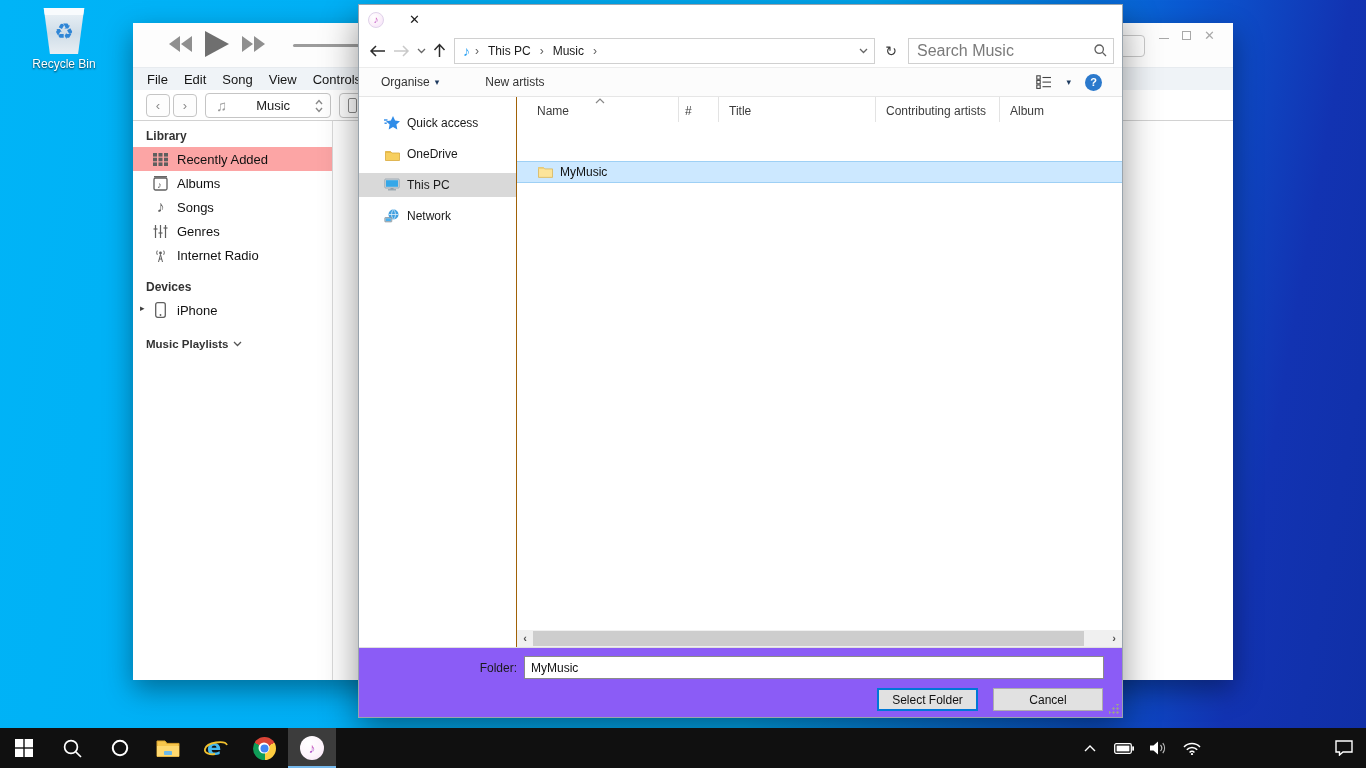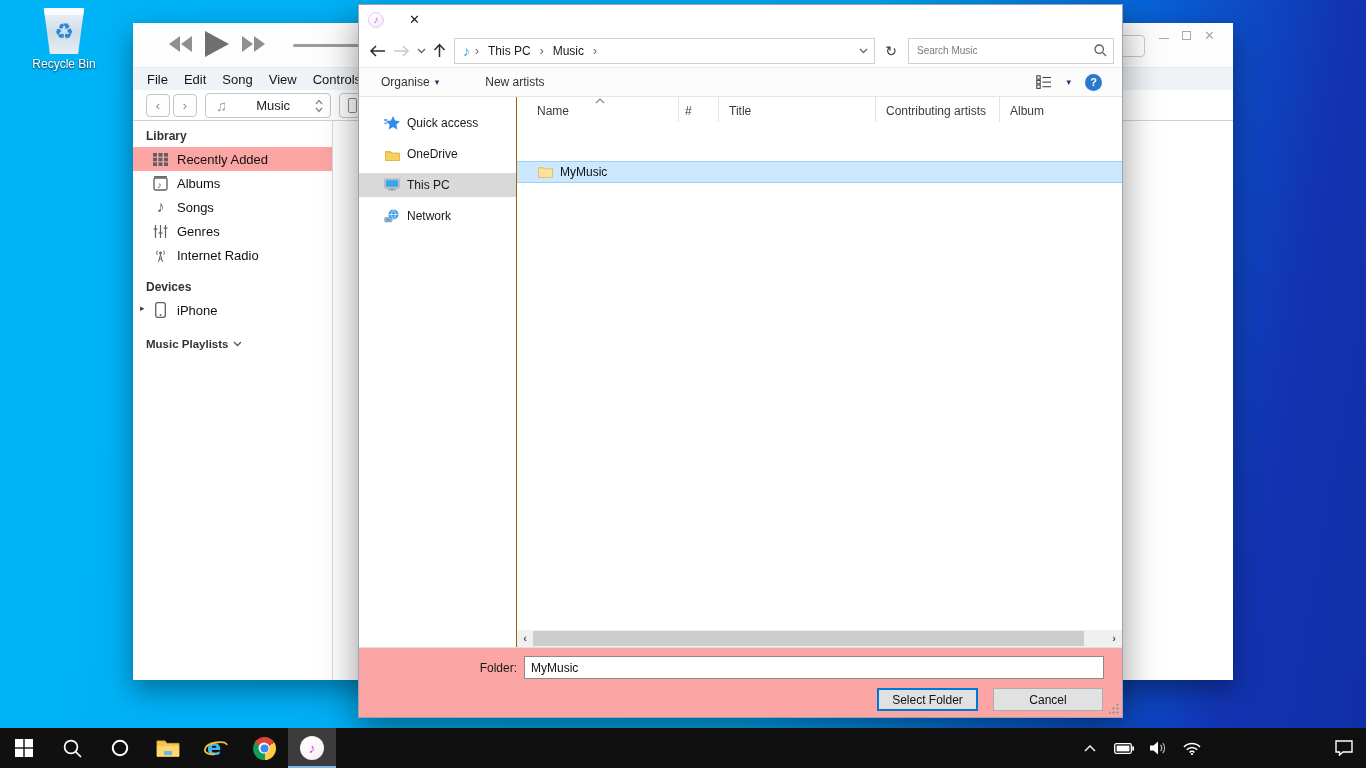--- a/index.html
+++ b/index.html
@@ -83,21 +83,21 @@
     align-items:center; padding:0 6px; margin-right:5px; }
   .addrbar .crumb { font-size:12px; color:#1a1a1a; padding:0 6px; }
   .addrbar .sep { font-size:12px; color:#5f5f5f; padding:0 3px; }
   .addrbar .bluenote { color:#2aa0f2; font-size:14px; margin:0 2px; }
   .addrbar .spacer { flex:1; }
   .refreshbtn { width:22px; height:26px; display:flex; align-items:center; justify-content:center;
     color:#3a3a3a; font-size:14px; margin-right:6px; }
   .searchbox { width:206px; height:26px; border:1px solid #d0d0d0; background:#fff; display:flex;
     align-items:center; padding:0 6px 0 8px; }
   .searchbox input { flex:1; border:none; outline:none; font-family:"Liberation Sans",sans-serif;
-    font-size:10px; color:#333; min-width:0; }
+    font-size:16px; color:#333; min-width:0; }
   .searchbox input::placeholder { color:#7a7a7a; }
 
   .dlg-toolbar { height:30px; background:#fcfcfc; border-top:1px solid #ececec; border-bottom:1px solid #e6e6e6;
     display:flex; align-items:center; padding:0 20px 0 22px; color:#333; }
   .tb-item { display:flex; align-items:center; gap:5px; margin-right:46px; font-size:12px; }
   .tb-caret { color:#1d3a5f; font-size:9px; }
   .tb-right { margin-left:auto; display:flex; align-items:center; gap:14px; }
   .helpbtn { width:17px; height:17px; border-radius:50%; background:#2b79cc; color:#fff; font-weight:bold;
     font-size:11px; display:flex; align-items:center; justify-content:center; }
 
@@ -119,21 +119,21 @@
 
   .rows { flex:1; padding-top:6px; }
   .filerow { height:22px; display:flex; align-items:center; background:#cce8ff;
     border-top:1px solid #9ed0f5; border-bottom:1px solid #9ed0f5; padding-left:21px; }
   .filerow .fname { margin-left:7px; font-size:12px; color:#111; }
 
   .hscroll { height:17px; background:#f0f0f0; display:flex; align-items:center; }
   .hs-arrow { width:16px; text-align:center; color:#505050; font-size:11px; font-weight:bold; line-height:17px; }
   .hs-thumb { height:15px; background:#cdcdcd; flex:1; margin-right:22px; }
 
-  .dlg-footer { height:70px; background:#fca5a5; border-top:1px solid #dfdfdf; position:relative; }
+  .dlg-footer { height:70px; background:#8b5cf6; border-top:1px solid #dfdfdf; position:relative; }
   .folder-row { position:absolute; left:0; top:8px; right:18px; display:flex; align-items:center; }
   .folder-lbl { width:165px; text-align:right; padding-right:7px; font-size:12px; color:#1a1a1a; }
   .folder-input { flex:1; height:23px; border:1px solid #8a8a8a; background:#fff; padding:0 6px;
     font-family:"Liberation Sans",sans-serif; font-size:12px; color:#111; outline:none; }
   .btn-row { position:absolute; right:19px; top:40px; display:flex; gap:15px; }
   .btn { height:23px; background:#e1e1e1; font-size:12px; color:#111; display:flex;
     align-items:center; justify-content:center; font-family:"Liberation Sans",sans-serif; }
   .btn-primary { width:101px; border:1px solid #0078d7; box-shadow:inset 0 0 0 1px #0078d7; }
   .btn-plain { width:110px; border:1px solid #adadad; }
   .grip { position:absolute; right:3px; bottom:3px; width:10px; height:10px;

